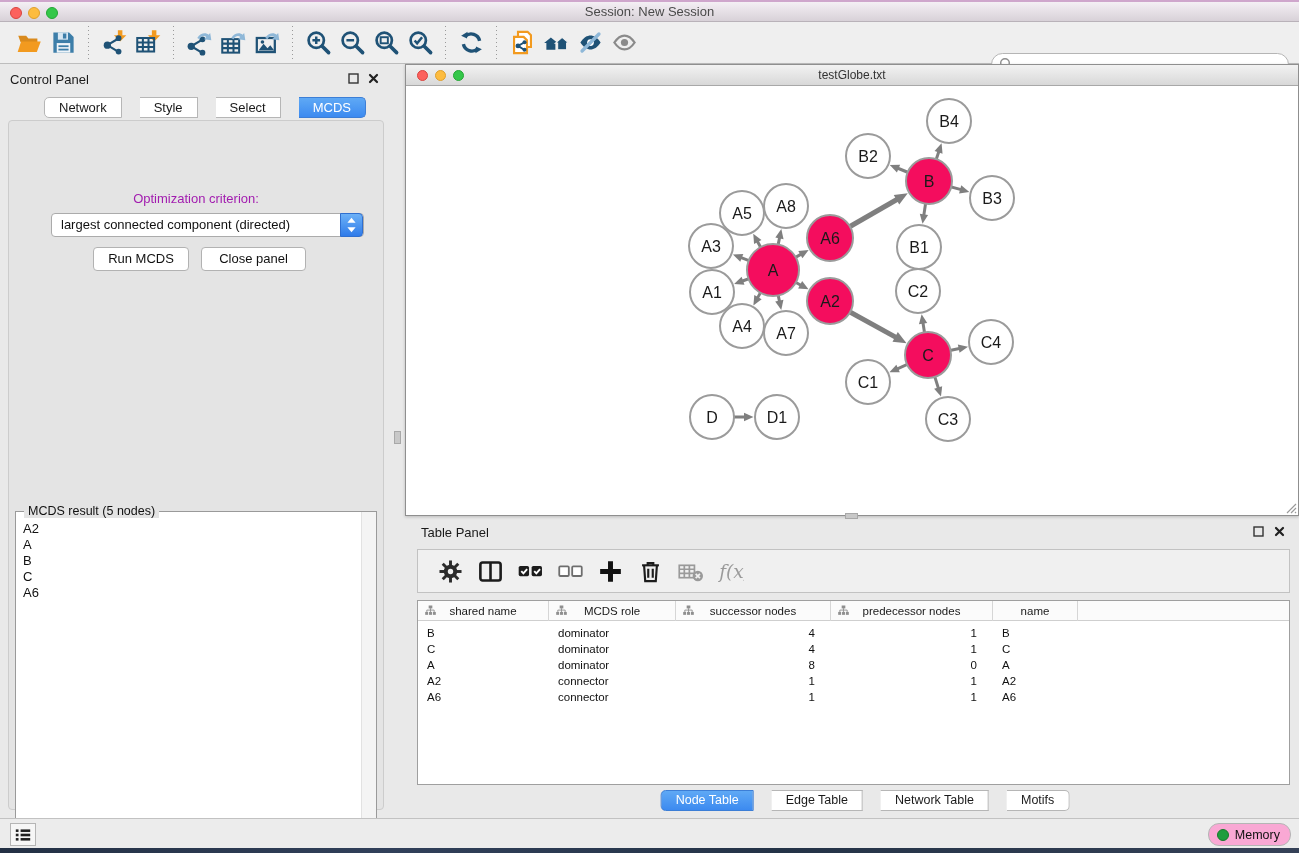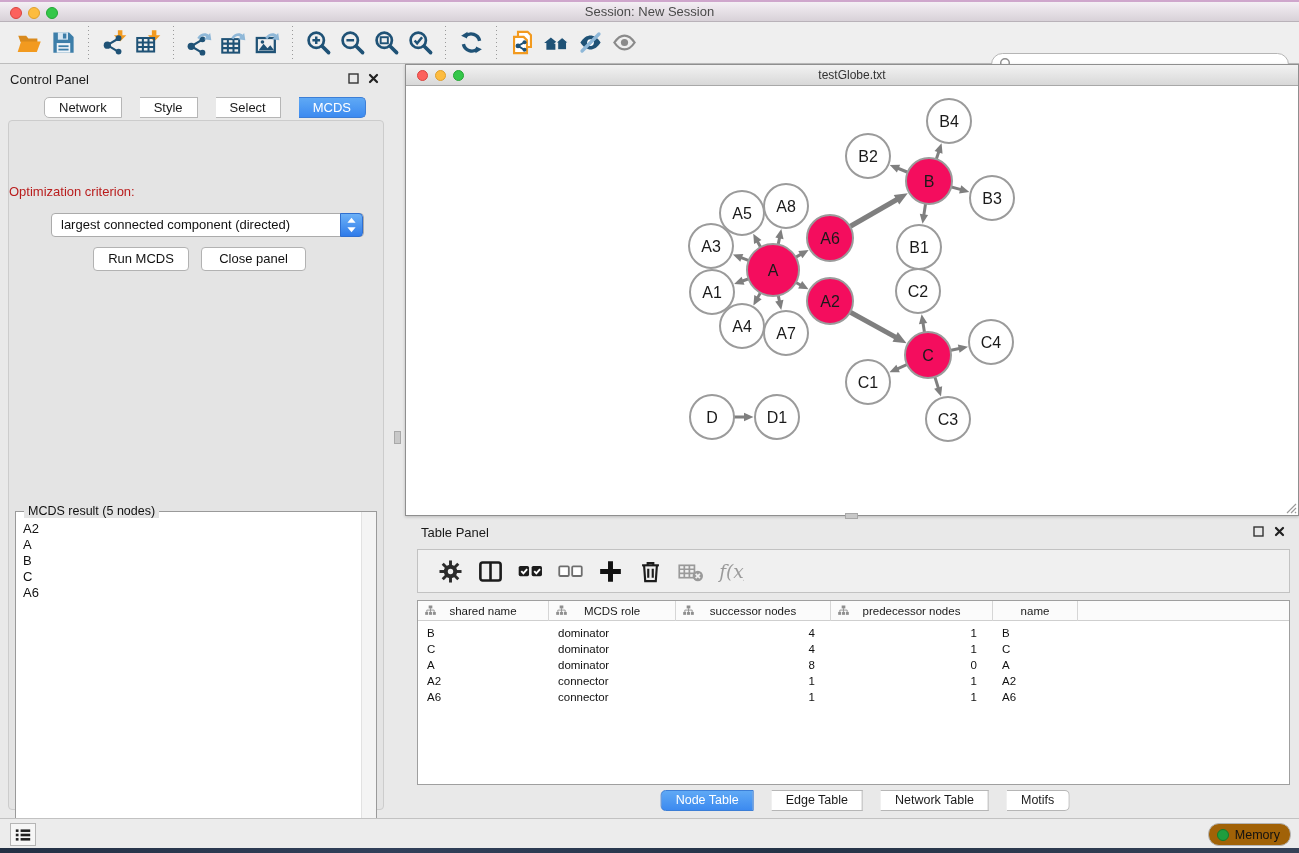--- a/index.html
+++ b/index.html
@@ -37,21 +37,21 @@
   .win-ctl { position:absolute; top:8px; width:13px; height:13px; }
   .cp-body { position:absolute; left:8px; top:56px; width:376px; height:690px;
     background:#e4e4e4; border:1px solid #cccccc; border-radius:4px; }
   .seg { position:absolute; display:flex; }
   .seg .seg-btn { height:21px; line-height:19px; padding:0 14px; font-size:13px; color:#1a1a1a;
     background:#fff; border:1px solid #b6b6b6; border-left-width:0; white-space:nowrap;margin-left:18px; }
   .seg .seg-btn:first-child { border-left-width:1px; border-radius:5px 0 0 5px; }
   .seg .seg-btn:last-child { border-radius:0 5px 5px 0; }
   .seg .seg-btn.sel { background:linear-gradient(#5fa9f5,#3c8af0); border-color:#3c7ed6; color:#fff; }
   #cp-tabs { left:50%; transform:translateX(-50%); top:33px; }
-  #opt-label { position:absolute; left:0; top:63px; width:100%; font-size:13px; color:#b91c1c; }
+  #opt-label { position:absolute; left:0; top:70px; width:100%; text-align:center; font-size:13px; color:#a21caf; }
   #criterion-select { position:absolute; left:42px; top:92px; width:313px; height:24px; background:#fff;
     border:1px solid #ababab; border-radius:4px; font-size:13px; color:#111; }
   #criterion-select .val { position:absolute; left:9px; top:3px; }
   #criterion-stepper { position:absolute; right:0px; top:-1px; width:23px; height:24px; border-radius:0 4px 4px 0;
     background:linear-gradient(#6cb1f7,#2f7be9); border:1px solid #2f6fd0; }
   #criterion-stepper svg { width:100%; height:100%; }
   .cp-btn { position:absolute; height:24px; background:#fff;
     border:1px solid #b2b2b2; border-radius:4px; font-size:13px; color:#111; text-align:center; line-height:22px; }
   #run-btn { left:84px; top:126px; width:96px; }
   #closep-btn { left:192px; top:126px; width:105px; }
@@ -89,21 +89,21 @@
   .hdr-cell .oc { position:absolute; left:7px; top:4px; }
   .tbl-row { position:absolute; left:0; right:0; height:16px; font-size:11.5px; color:#111; }
   .cell { position:absolute; top:0; height:16px; line-height:16px; overflow:hidden; white-space:nowrap; }
   #tp-tabs { left:50%; transform:translateX(-50%); top:273px;padding-left:8px; }
   #tp-tabs .seg-btn { font-size:12.5px; height:21px; }
 
   
   #statusbar { left:0; top:818px; width:1299px; height:30px; background:#ececec; border-top:1px solid #c2c2c2; }
   #list-btn { position:absolute; left:10px; top:4px; width:26px; height:23px; background:#f6f6f6;
     border:1px solid #b5b5b5; display:flex; align-items:center; justify-content:center; }
-  #memory-btn { position:absolute; right:8px; top:4px; height:23px; padding:0 10px 0 8px; background:#a16207;
+  #memory-btn { position:absolute; right:8px; top:4px; height:23px; padding:0 10px 0 8px; background:#f9a8d4;
     border:1px solid #b5b5b5; border-radius:11px; display:flex; align-items:center; gap:6px; font-size:12.5px; color:#111; }
   #memory-dot { width:12px; height:12px; border-radius:50%; background:#1f9d3e; border:1px solid #157a2c; }
   #desktop-strip { left:0; top:848px; width:1299px; height:5px;
     background:linear-gradient(90deg,#233044,#31405a 30%,#243347 60%,#354157); }
 </style>
 </head>
 <body>
 
 <div id="app">
 

